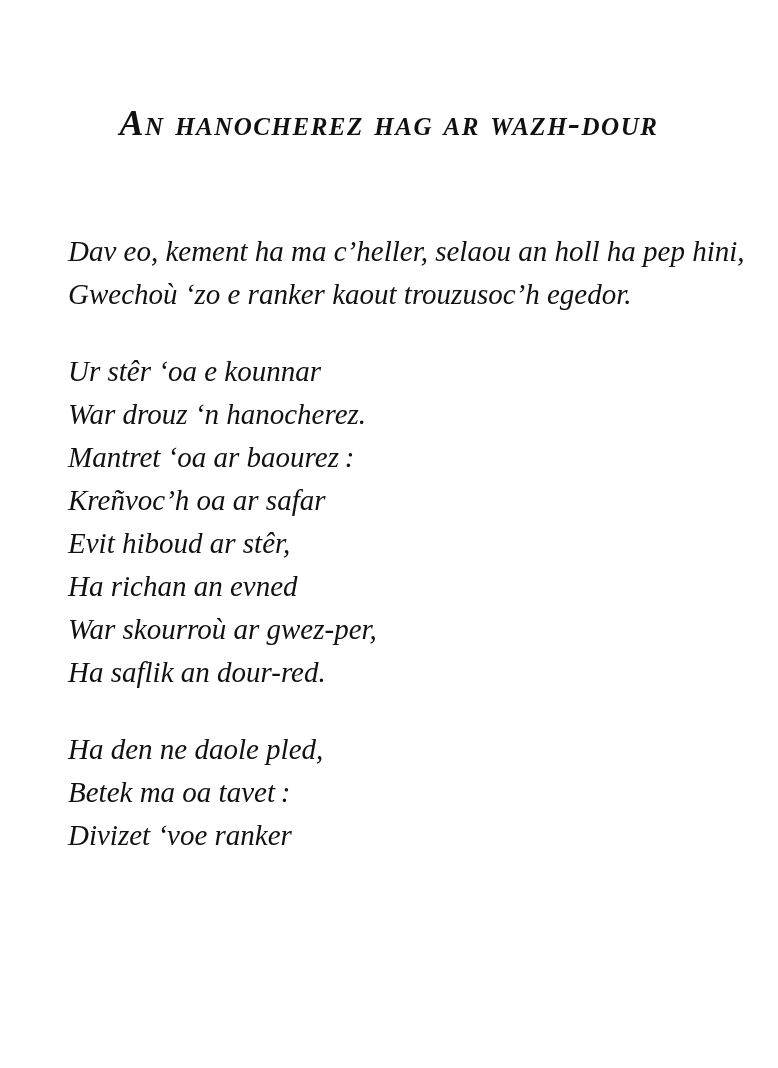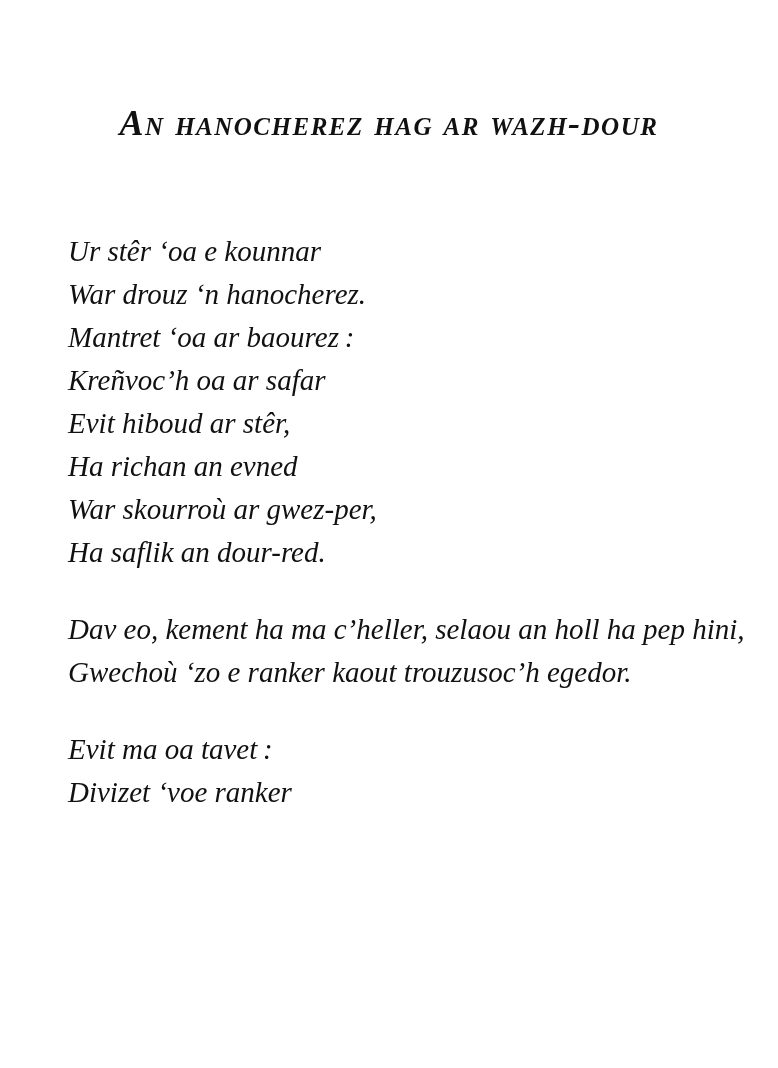--- a/index.html
+++ b/index.html
@@ -45,34 +45,35 @@
 </head>
 <body>
 
 <div class="page">
 
   <h1 class="poem-title">An hanocherez hag ar wazh-dour</h1>
 
   <div class="poem-body">
 
     <div class="stanza">
+      <div class="poem-line">Dav eo, kement ha ma c’heller, selaou an holl ha pep hini,</div>
+      <div class="poem-line">Gwechoù ‘zo e ranker kaout trouzusoc’h egedor.</div>
+    </div>
+
+    <div class="stanza">
       <div class="poem-line">Ur stêr ‘oa e kounnar</div>
       <div class="poem-line">War drouz ‘n hanocherez.</div>
       <div class="poem-line">Mantret ‘oa ar baourez :</div>
       <div class="poem-line">Kreñvoc’h oa ar safar</div>
       <div class="poem-line">Evit hiboud ar stêr,</div>
       <div class="poem-line">Ha richan an evned</div>
       <div class="poem-line">War skourroù ar gwez-per,</div>
       <div class="poem-line">Ha saflik an dour-red.</div>
     </div>
 
     <div class="stanza">
-      <div class="poem-line">Dav eo, kement ha ma c’heller, selaou an holl ha pep hini,</div>
-      <div class="poem-line">Gwechoù ‘zo e ranker kaout trouzusoc’h egedor.</div>
-    </div>
-
-    <div class="stanza">
-      <div class="poem-line">Evit ma oa tavet :</div>
+      <div class="poem-line">Ha den ne daole pled,</div>
+      <div class="poem-line">Betek ma oa tavet :</div>
       <div class="poem-line">Divizet ‘voe ranker</div>
     </div>
 
   </div>
 </div>
 
 </body></html>

